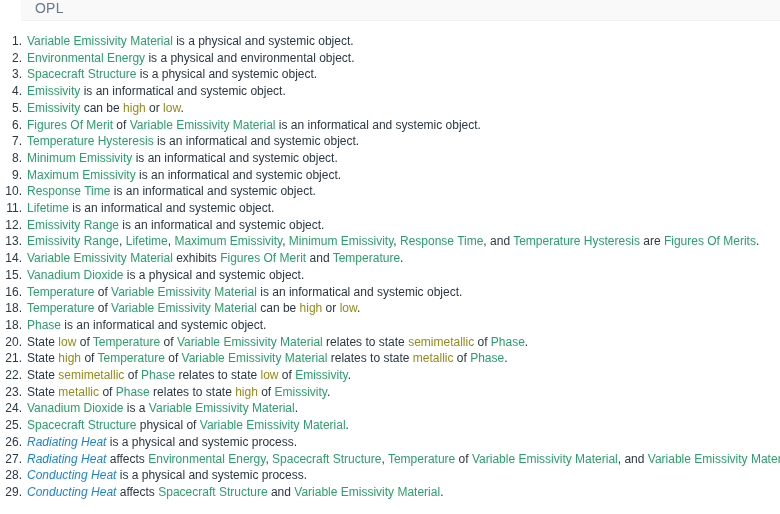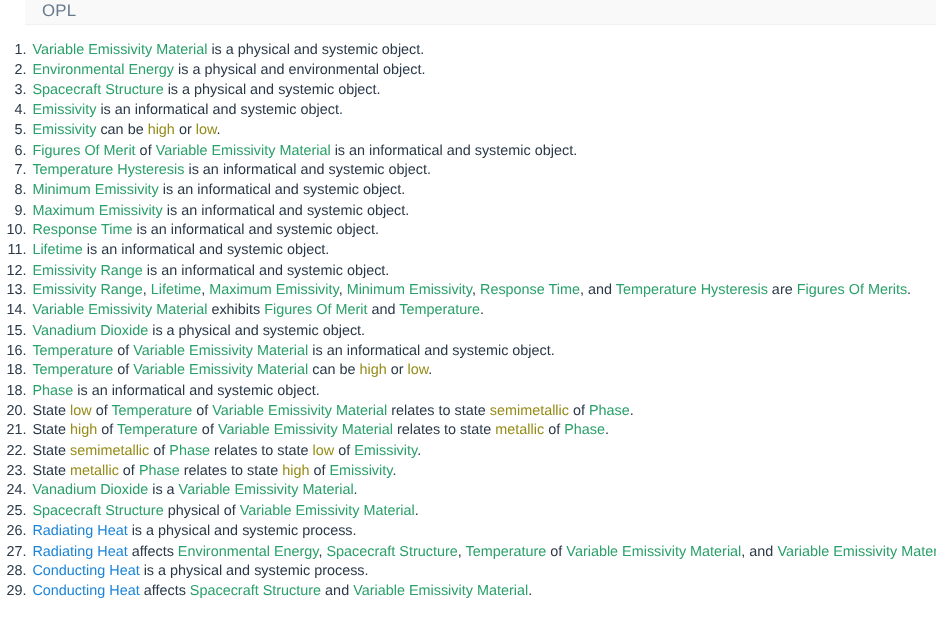--- a/index.html
+++ b/index.html
@@ -38,21 +38,21 @@
   }
   .num {
     display: inline-block;
     width: 22px;
     text-align: right;
     margin-right: 5px;
     color: var(--c-plain, #2a3847);
   }
   .seg-text    { color: var(--c-plain,   #2a3847); }
   .seg-object  { color: var(--c-object,  #2aa06a); }
-  .seg-process { color: var(--c-process, #1b84d8); }
+  .seg-process { color: var(--c-process, #1b84d8); font-style: italic; }
   .seg-state   { color: var(--c-state,   #958b17); }
 </style>
 </head>
 <body>
 
 <div class="page">
   <header class="topbar">
     <span class="title">OPL</span>
   </header>
   <main class="content">

